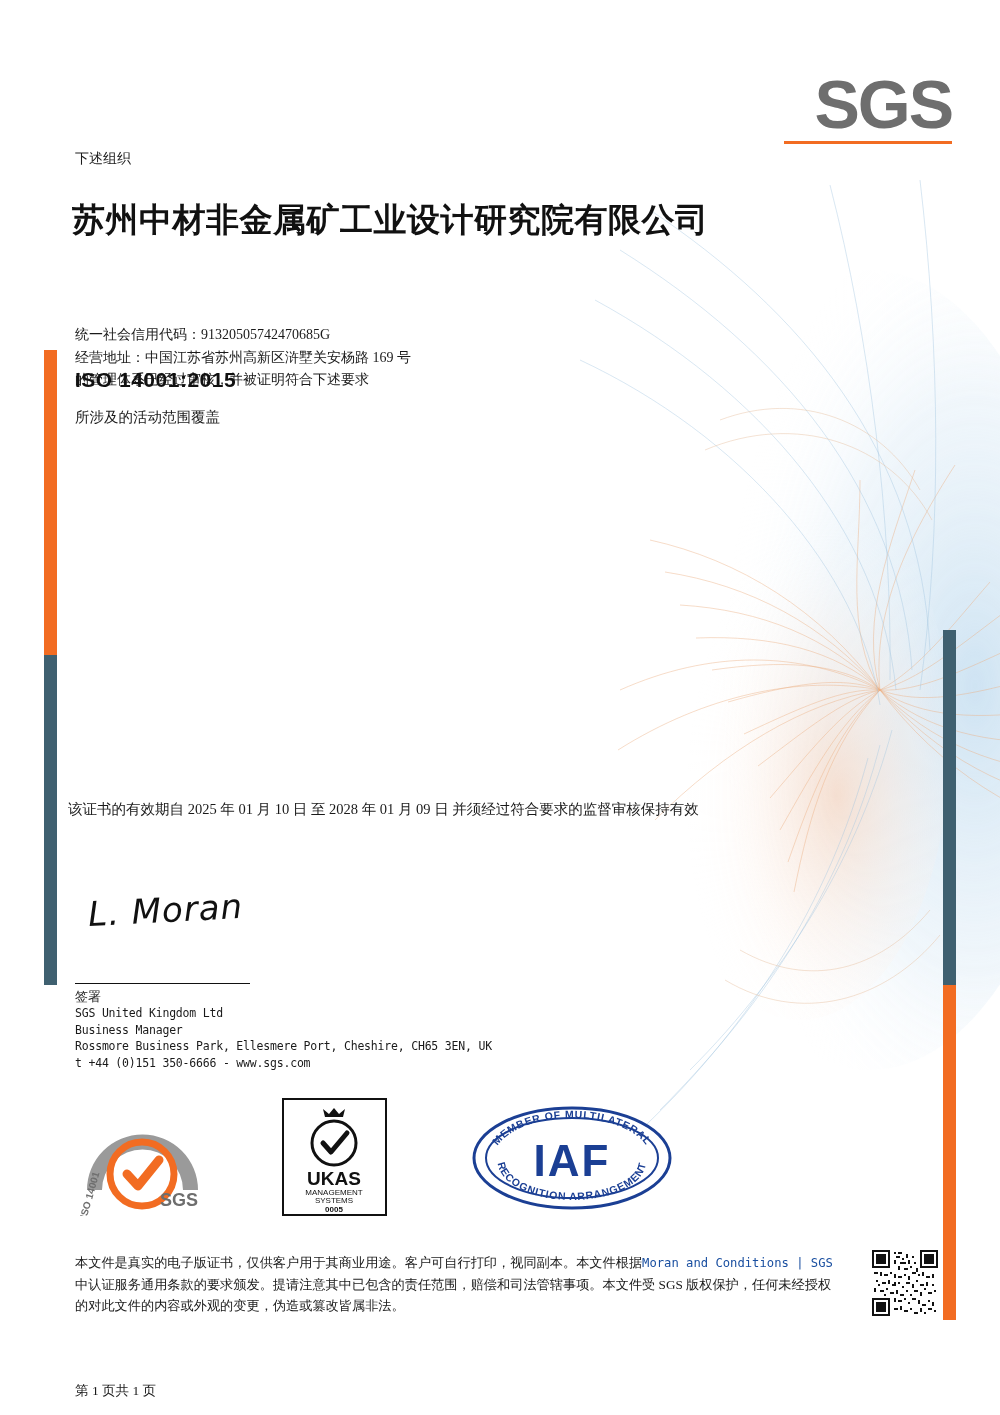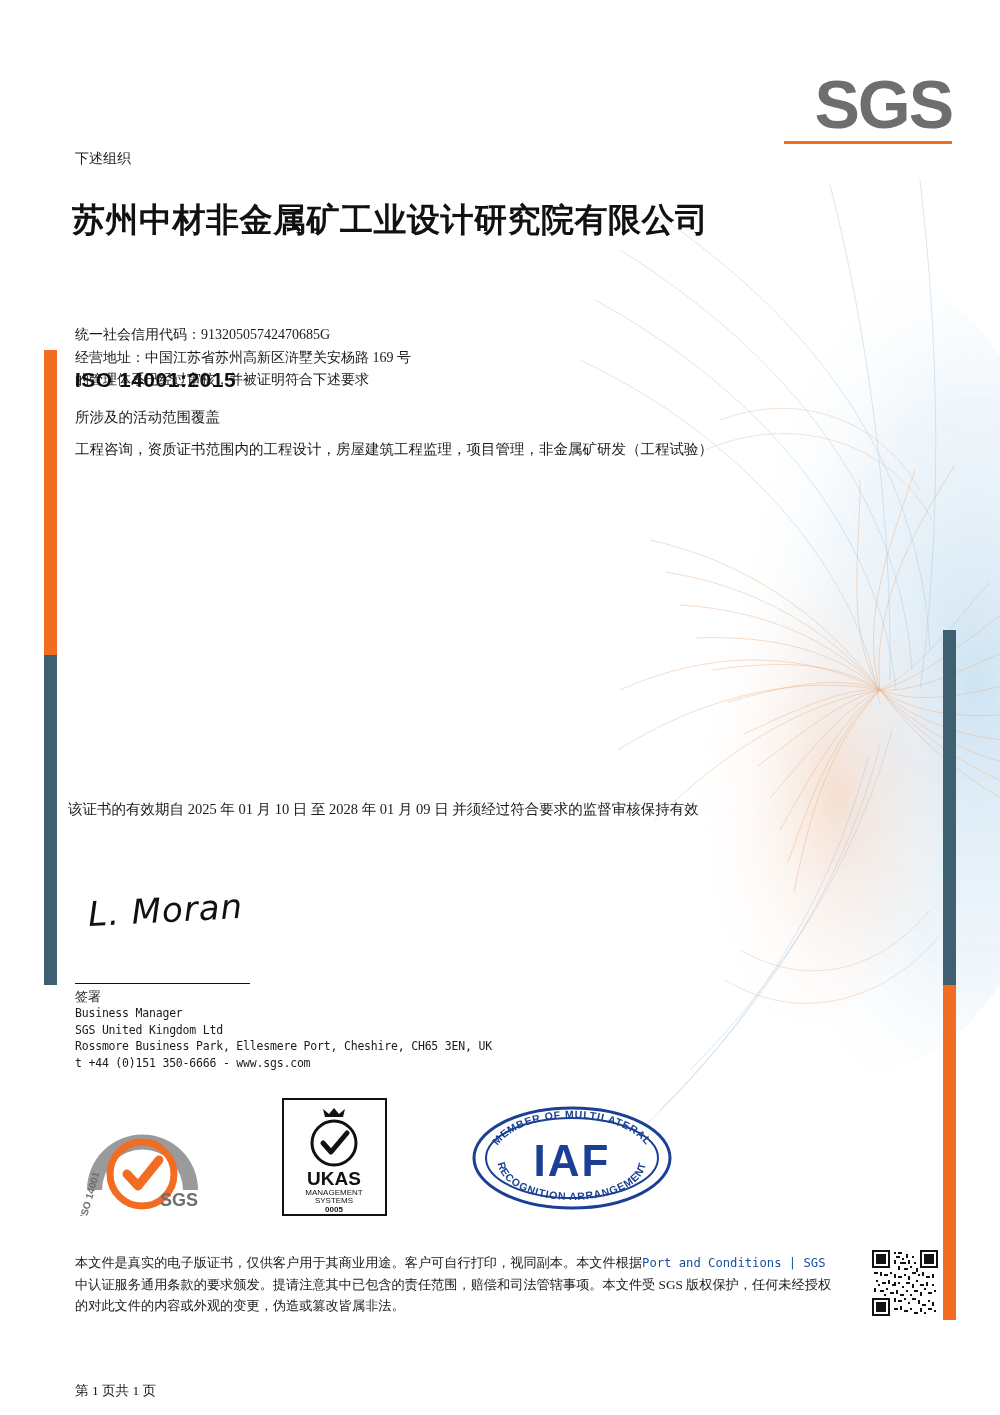--- a/index.html
+++ b/index.html
@@ -300,32 +300,31 @@
   <div class="org-name">苏州中材非金属矿工业设计研究院有限公司</div>
 
   <div class="meta-block">
     <div>统一社会信用代码：91320505742470685G</div>
     <div>经营地址：中国江苏省苏州高新区浒墅关安杨路 169 号</div>
     <div>的管理体系已经过审核，并被证明符合下述要求</div>
   </div>
 
   <div class="standard">ISO 14001:2015</div>
   <div class="scope-label">所涉及的活动范围覆盖</div>
-  <div class="scope-text">工程咨询，资质证书范围内的工程设计，房屋建筑工程监理，项目管理，非金属矿研发（工程试验）</div>
 
   <div class="validity">
     <div>该证书的有效期自 2025 年 01 月 10 日 至 2028 年 01 月 09 日 并须经过符合要求的监督审核保持有效</div>
   </div>
 
   <div class="signature">L. Moran</div>
   <div class="sig-rule"></div>
   <div class="sig-label">签署</div>
   <div class="sig-details">
+    <div>SGS United Kingdom Ltd</div>
     <div>Business Manager</div>
-    <div>SGS United Kingdom Ltd</div>
     <div>Rossmore Business Park, Ellesmere Port, Cheshire, CH65 3EN, UK</div>
     <div>t +44 (0)151 350-6666 - www.sgs.com</div>
   </div>
 
   <div class="logos">
 
     <svg class="logo-iso" viewBox="0 0 135 118">
       <path d="M12 92 A55 55 0 1 1 123 92 L108 92 A40 40 0 1 0 27 92 Z" fill="#9a9a9a"></path>
       <circle cx="67" cy="76" r="32" fill="none" stroke="#f26c22" stroke-width="7"></circle>
       <path d="M52 76 l11 12 l21 -26" fill="none" stroke="#f26c22" stroke-width="9" stroke-linecap="round" stroke-linejoin="round"></path>
@@ -354,21 +353,21 @@
         <textPath href="#arcTop" startOffset="50%" text-anchor="middle">MEMBER OF MULTILATERAL</textPath>
       </text>
       <text font-family="Liberation Sans, sans-serif" font-size="10.5" font-weight="bold" fill="#1b3f94" letter-spacing="0.8">
         <textPath href="#arcBot" startOffset="50%" text-anchor="middle">RECOGNITION ARRANGEMENT</textPath>
       </text>
       <text x="100" y="70" font-family="Liberation Sans, sans-serif" font-size="44" font-weight="bold" fill="#1b3f94" text-anchor="middle" letter-spacing="2">IAF</text>
     </svg>
   </div>
 
   <div class="footer-text">
-    <span>本文件是真实的电子版证书，仅供客户用于其商业用途。客户可自行打印，视同副本。本文件根据</span><span class="tc-link">Port and Conditions | SGS</span><span>中认证服务通用条款的要求颁发。提请注意其中已包含的责任范围，赔偿和司法管辖事项。本文件受 SGS 版权保护，任何未经授权的对此文件的内容或外观的变更，伪造或篡改皆属非法。</span>
+    <span>本文件是真实的电子版证书，仅供客户用于其商业用途。客户可自行打印，视同副本。本文件根据</span><span class="tc-link">Moran and Conditions | SGS</span><span>中认证服务通用条款的要求颁发。提请注意其中已包含的责任范围，赔偿和司法管辖事项。本文件受 SGS 版权保护，任何未经授权的对此文件的内容或外观的变更，伪造或篡改皆属非法。</span>
   </div>
 
   <div class="page-num">第 1 页共 1 页</div>
 
   <svg class="qr" viewBox="0 0 33 33" shape-rendering="crispEdges">
     <rect width="33" height="33" fill="#ffffff"></rect>
     <g fill="#111">
       <rect x="0" y="0" width="9" height="9"></rect>
         <rect x="1" y="1" width="7" height="7" fill="#fff"></rect>
         <rect x="2" y="2" width="5" height="5"></rect>

